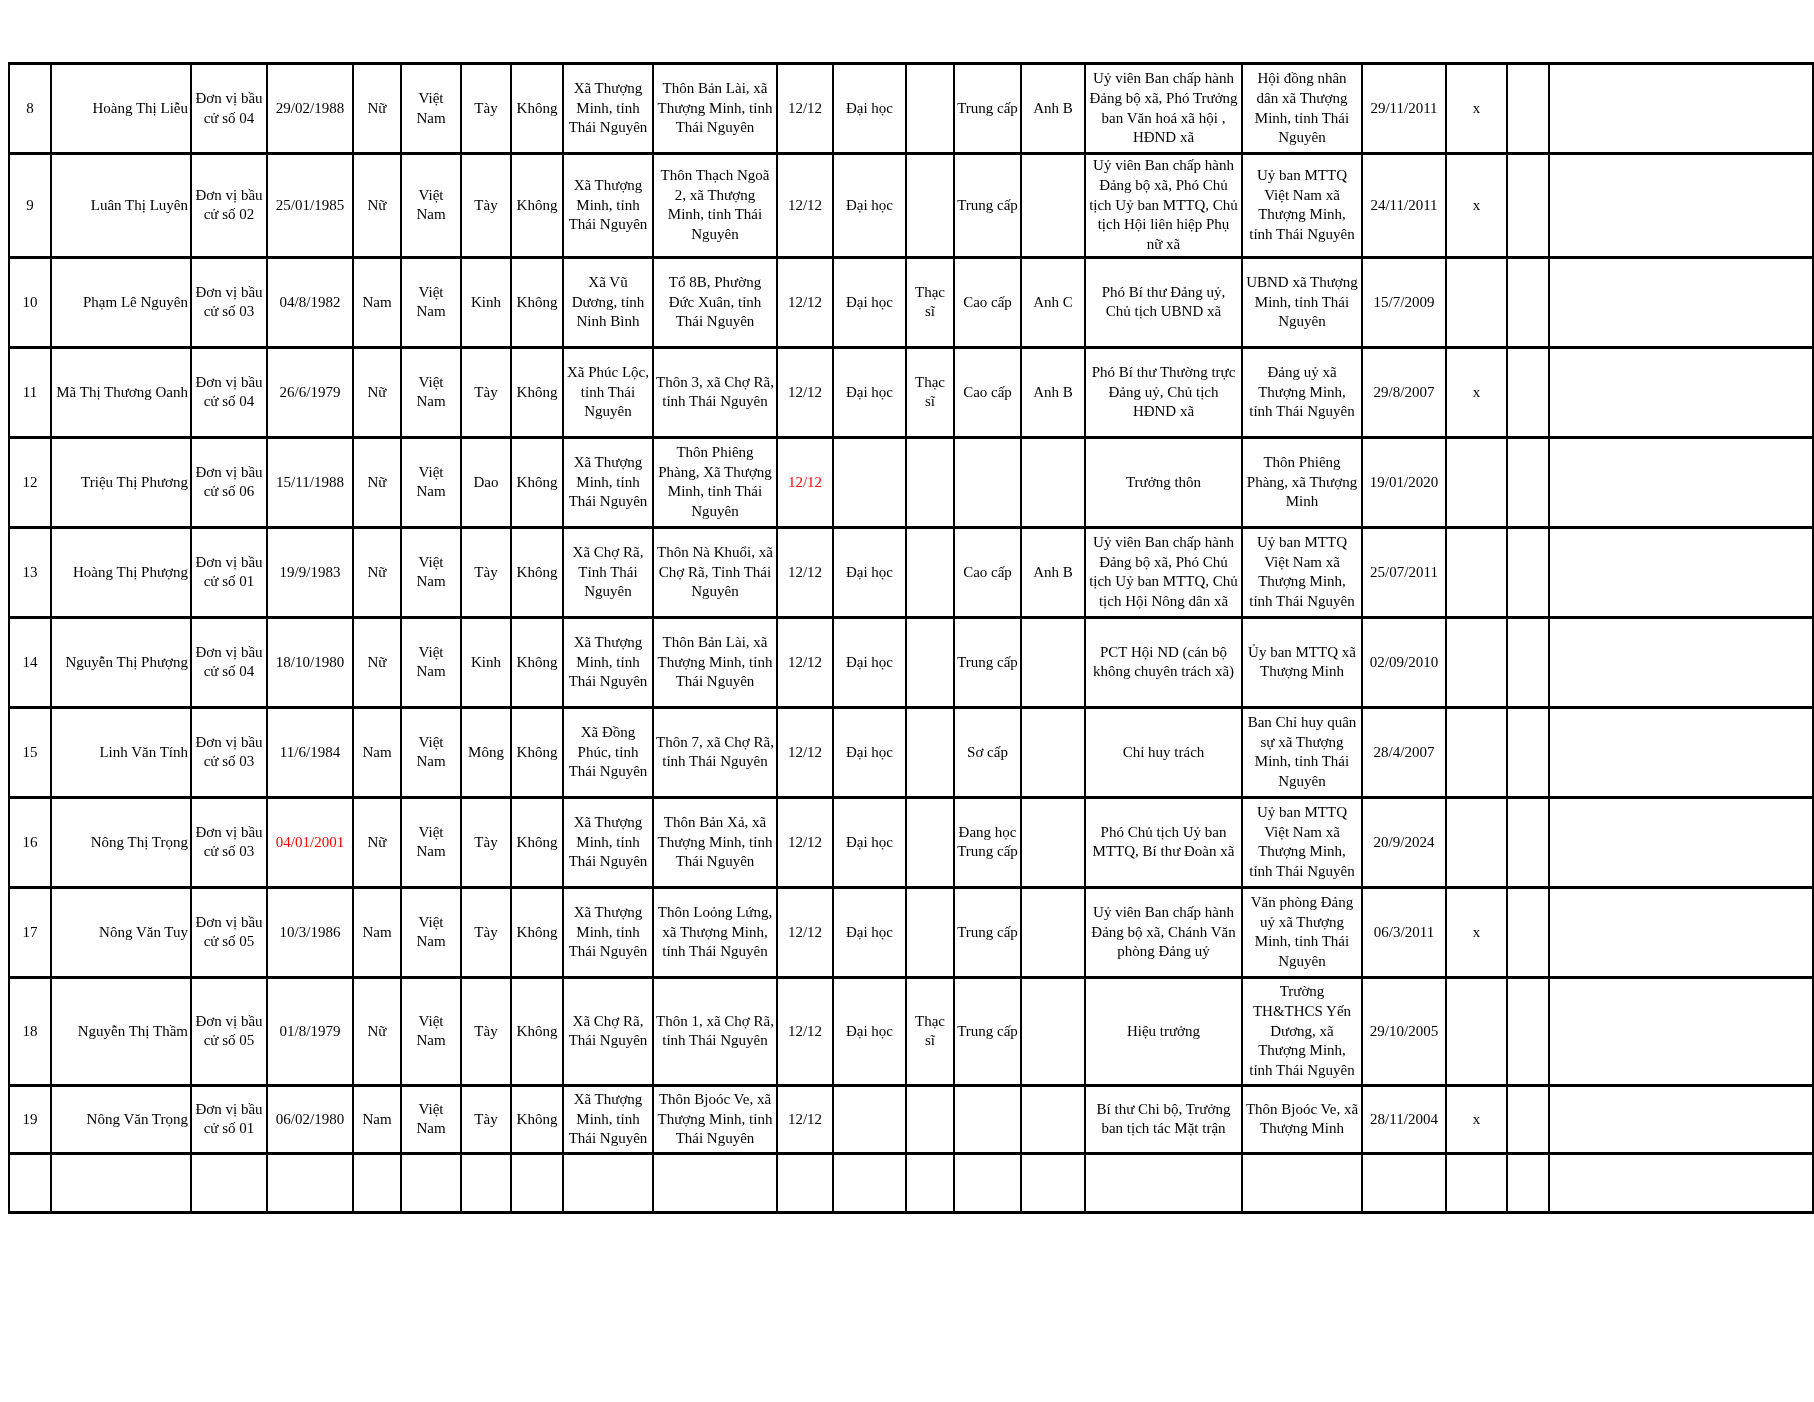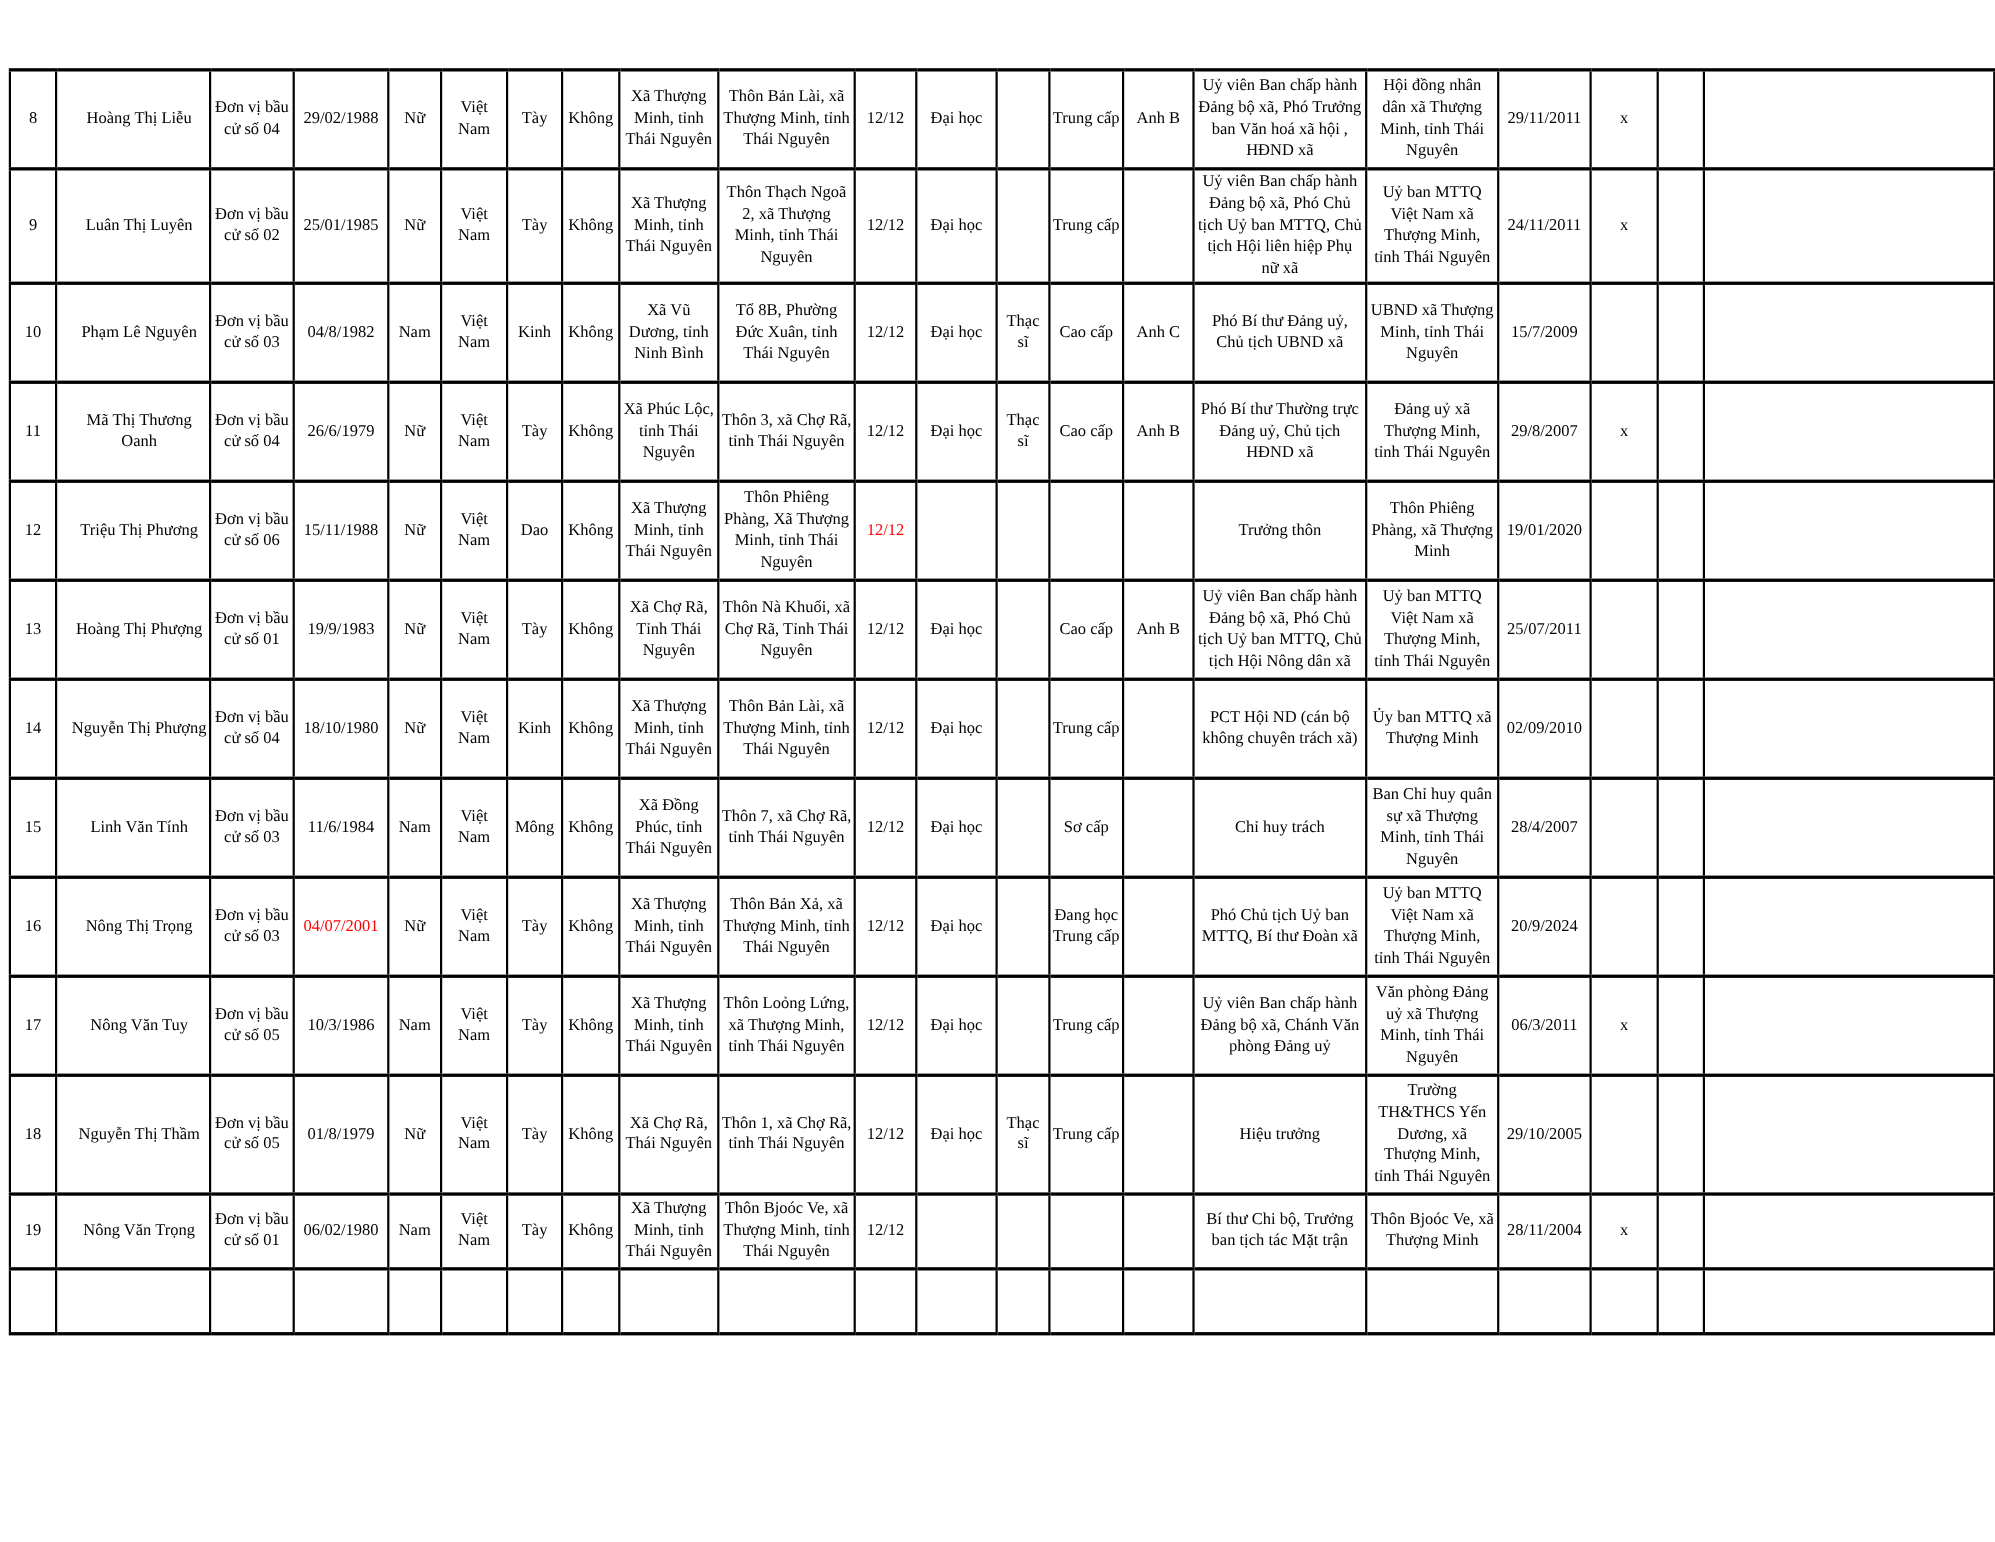--- a/index.html
+++ b/index.html
@@ -20,21 +20,21 @@
     border-top-width:3px;
     border-bottom-width:3px;
     padding:1px 2px;
     text-align:center;
     vertical-align:middle;
     font-size:15px;
     line-height:1.32;
     word-wrap:break-word;
     overflow:hidden;
   }
-  table.roster td.ta-left{text-align:center;padding-left:13px;}
+  table.roster td.ta-left{text-align:right;padding-left:3px;}
   table.roster td.red{color:#ff0000;}
   table.roster tr{height:90px;}
   table.roster tr:nth-child(11){height:108px;}
   table.roster tr:nth-child(12){height:68px;}
   table.roster tr:nth-child(13){height:59px;}
   
   col.c-no{width:42px}   col.c-name{width:140px} col.c-unit{width:76px}
   col.c-dob{width:86px}  col.c-sex{width:48px}   col.c-nat{width:60px}
   col.c-eth{width:50px}  col.c-rel{width:52px}   col.c-home{width:90px}
   col.c-res{width:124px} col.c-edu{width:56px}   col.c-deg{width:73px}
@@ -252,21 +252,21 @@
     <td>Ban Chỉ huy quân sự xã Thượng Minh, tỉnh Thái Nguyên</td>
     <td>28/4/2007</td>
     <td></td>
     <td></td>
     <td></td>
   </tr>
         <tr>
     <td>16</td>
     <td class="ta-left">Nông Thị Trọng</td>
     <td>Đơn vị bầu cử số 03</td>
-    <td class="red">04/07/2001</td>
+    <td class="red">04/01/2001</td>
     <td>Nữ</td>
     <td>Việt Nam</td>
     <td>Tày</td>
     <td>Không</td>
     <td>Xã Thượng Minh, tỉnh Thái Nguyên</td>
     <td>Thôn Bản Xả, xã Thượng Minh, tỉnh Thái Nguyên</td>
     <td>12/12</td>
     <td>Đại học</td>
     <td></td>
     <td>Đang học Trung cấp</td>

